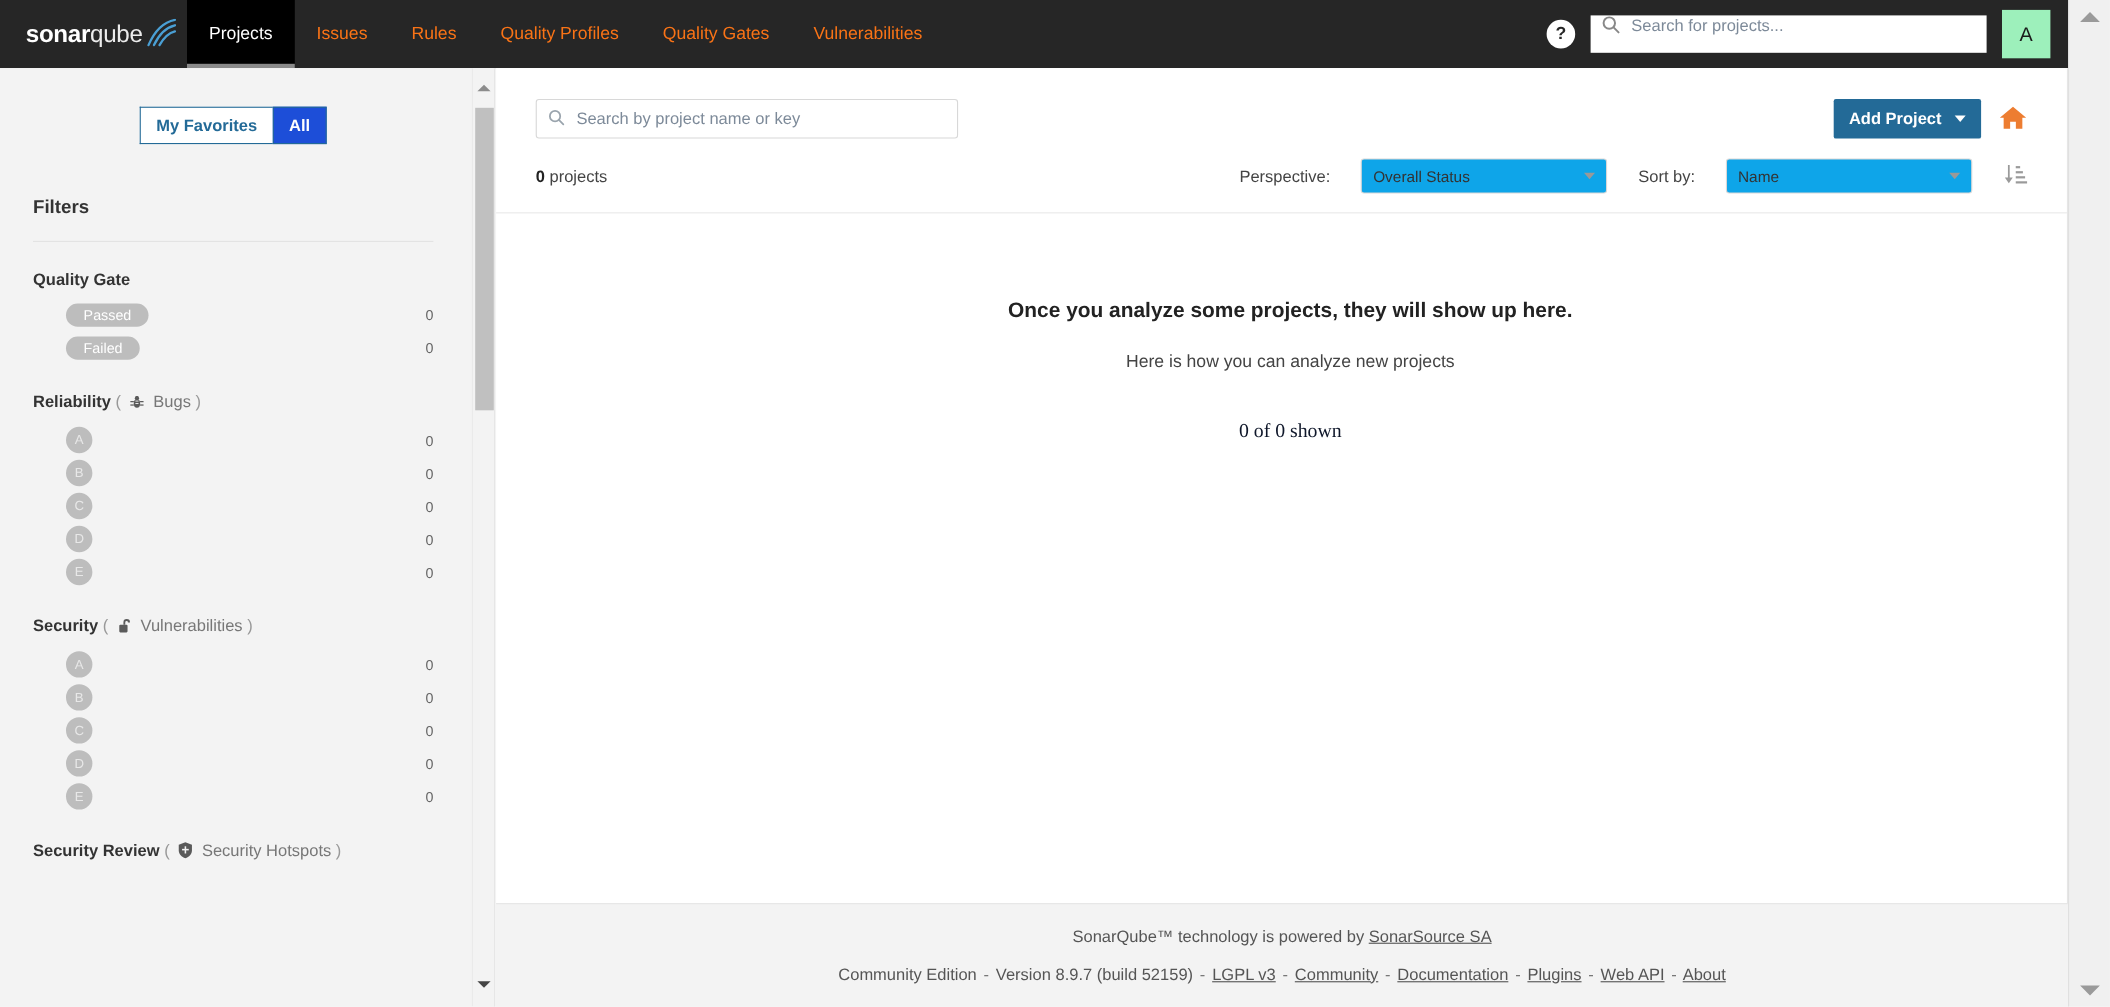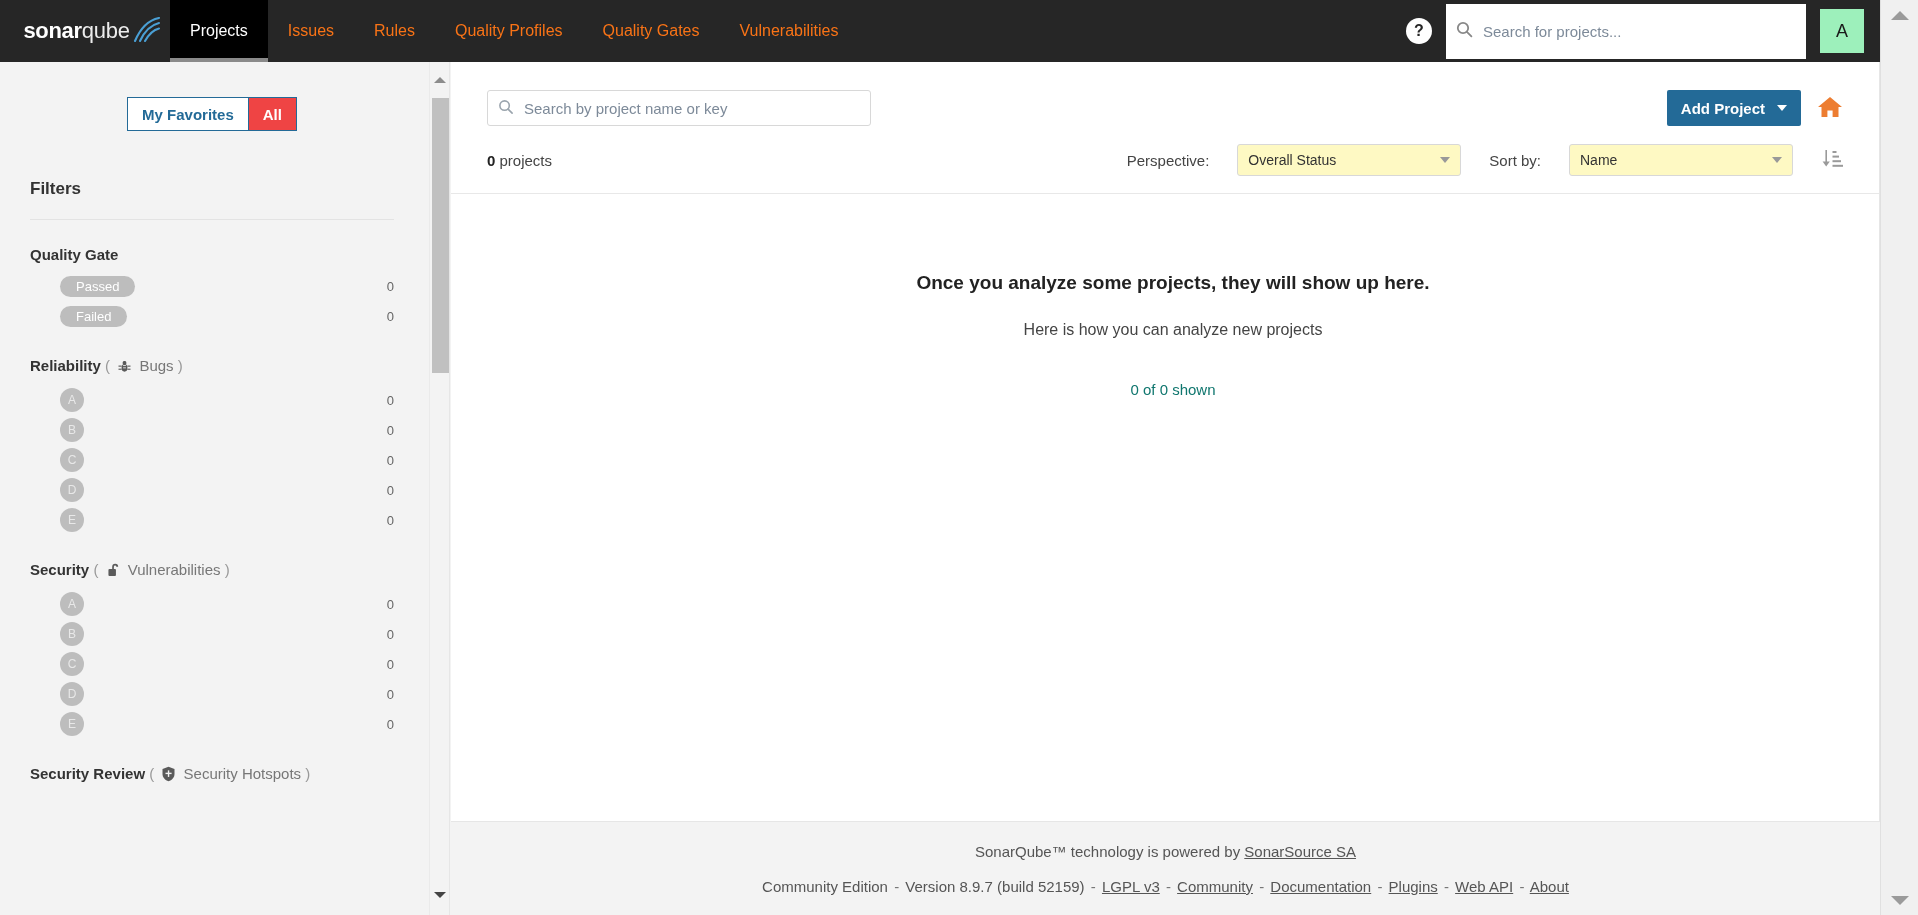--- a/index.html
+++ b/index.html
@@ -54,22 +54,22 @@
     display: flex; align-items: center;
     padding-right: 16px; gap: 14px;
   }
   .help-icon {
     width: 26px; height: 26px; border-radius: 50%;
     background: #fff; color: #262626;
     display: flex; align-items: center; justify-content: center;
     font-weight: 700; font-size: 16px; cursor: pointer;
   }
   .navsearch {
-    width: 360px; height: 55px; background: #fff;
-    display: flex; align-items: center; padding: 0 10px; gap: 8px;
+    width: 360px; height: 34px; background: #fff;
+    display: flex; align-items: flex-start; padding: 0 10px; gap: 8px;
     cursor: text;
   }
   .navsearch input {
     border: 0; outline: 0; flex: 1; font-size: 15px;
     font-family: "Liberation Sans", sans-serif; color: #555;
     background: transparent;
   }
   .navsearch input::placeholder { color: #7d8a99; }
   .avatar {
     width: 44px; height: 44px; background: #9df0bb; color: #1a1a1a;
@@ -92,21 +92,21 @@
   #sidebar-inner { padding: 35px 55px 0 30px; }
 
   .seg-wrap { display: flex; justify-content: center; }
   .seg { display: flex; height: 34px; }
   .seg-btn {
     display: flex; align-items: center; justify-content: center;
     padding: 0 14px; font-size: 15px; font-weight: 700;
     border: 1px solid #236a97; cursor: pointer;
   }
   .seg-btn.inactive { background: #fff; color: #236a97; border-right: 0; }
-  .seg-btn.active { background: #ef4444; color: #fff; }
+  .seg-btn.active { background: #1d4ed8; color: #fff; }
 
   .filters-title { margin-top: 48px; font-size: 17px; font-weight: 700; color: #333; }
   .hr { border-top: 1px solid #e3e3e3; margin: 20px 0 0 0; }
 
   .facet { margin-top: 26px; }
   .facet-title { font-size: 15px; font-weight: 700; color: #333; }
   .facet-title .sub { font-weight: 400; color: #777; }
   .facet-title .paren { font-weight: 400; color: #999; }
   .facet-icon { display: inline-block; vertical-align: -3px; margin: 0 3px; }
 
@@ -186,21 +186,21 @@
 
   .toolbar-2 {
     display: flex; align-items: center;
     padding: 18px 36px 0 36px;
   }
   .proj-count { font-size: 15px; color: #444; }
   .proj-count b { color: #222; }
   .toolbar-2-right { margin-left: auto; display: flex; align-items: center; gap: 28px; }
   .ctl-label { font-size: 15px; color: #444; }
   .select-box {
-    border: 1px solid #d8d8d8; background: #fef9c3; border-radius: 3px;
+    border: 1px solid #d8d8d8; background: #0ea5e9; border-radius: 3px;
     height: 32px; width: 224px;
     display: flex; align-items: center; padding: 0 10px;
     font-size: 14px; color: #333; cursor: pointer;
   }
   .select-box.narrow { width: 224px; }
   .select-caret {
     margin-left: auto; width: 0; height: 0;
     border-left: 5px solid transparent; border-right: 5px solid transparent;
     border-top: 6px solid #999;
   }
@@ -214,21 +214,21 @@
     display: inline-block; margin-top: 17px;
     border: 4px solid #fb0007; background: #fff;
     padding: 7px 11px;
   }
   .add-a-project-btn {
     border: 1px solid #236a97; background: #fff; color: #236a97;
     font-weight: 700; font-size: 15px;
     padding: 9px 18px; border-radius: 2px; cursor: pointer;
     font-family: "Liberation Sans", sans-serif;
   }
-  .shown-text { font-size: 15px; color: #0f766e; margin-top: 42px; }
+  .shown-text { font-size: 18px; color: #0f172a; margin-top: 42px; font-family: Liberation Serif, serif; }
 
   
   #footer {
     position: absolute; bottom: 0; left: 0; right: 0;
     height: 94px; background: #f3f3f3;
     border-top: 1px solid #e6e6e6;
     display: flex; flex-direction: column; align-items: center;
     justify-content: center; gap: 18px;
     font-size: 15px; color: #555;
   }

